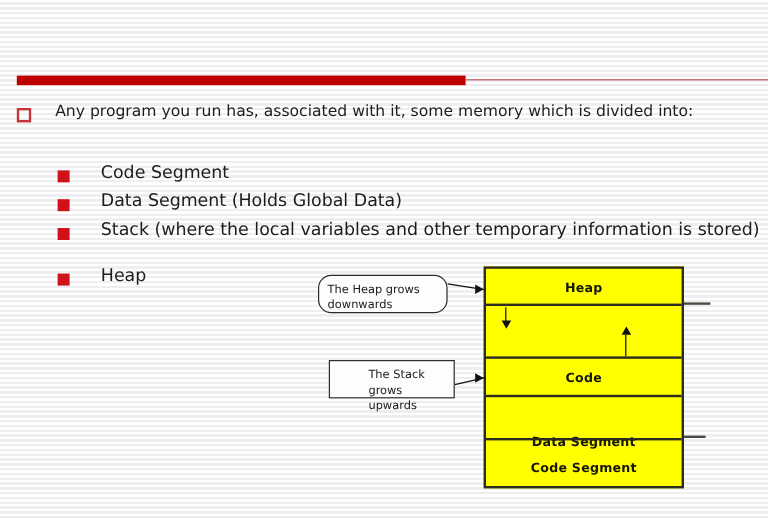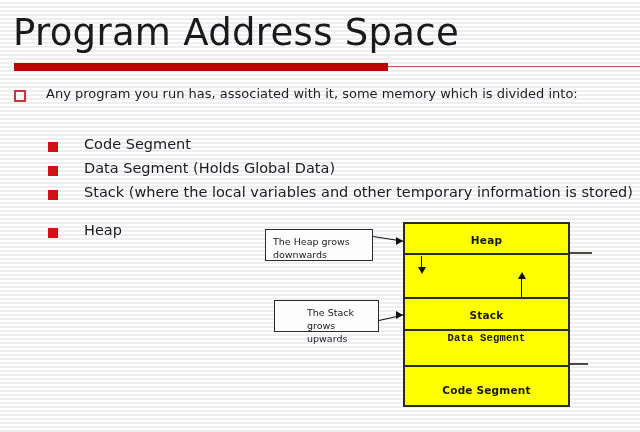--- a/index.html
+++ b/index.html
@@ -188,21 +188,20 @@
     border-top: 4px solid transparent;
     border-bottom: 4px solid transparent;
     border-left: 7px solid #111;
   }
 </style>
 </head>
 <body>
 
 <div id="slide">
 
-  <div id="title">Program Address Space</div>
   <div id="title-rule-thick"></div>
   <div id="title-rule-thin"></div>
 
   <div class="bullet-l1">
     <span class="sq-hollow"></span>
     <span class="bullet-l1-text">Any program you run has, associated with it, some memory which is divided into:</span>
   </div>
 
   <div class="bullet-l2" style="top:137px;">
     <span class="sq-filled"></span>
@@ -230,33 +229,33 @@
     <div class="mem-divider" style="top:29px;"></div>
 
     <div class="arrow-v" style="left:16px; top:32px; height:13px;"></div>
     <div class="arrow-head-down" style="left:13px; top:43px;"></div>
 
     <div class="arrow-v" style="left:116px; top:55px; height:18px;"></div>
     <div class="arrow-head-up" style="left:113px; top:48px;"></div>
 
     <div class="mem-divider" style="top:73px;"></div>
 
-    <div class="mem-label" style="top:85px;">Stack</div>
+    <div class="mem-label" style="top:85px;">Code</div>
     <div class="mem-divider" style="top:105px;"></div>
 
-    <div class="mem-label" style="top:108px;font-family:Liberation Mono, monospace;">Data Segment</div>
+    <div class="mem-label" style="top:139px;">Data Segment</div>
     <div class="mem-divider" style="top:141px;"></div>
 
     <div class="mem-label" style="top:160px;">Code Segment</div>
   </div>
 
   <div class="tick" style="left:570px; top:252px; width:22px;"></div>
   <div class="tick" style="left:570px; top:363px; width:18px;"></div>
 
-  <div class="callout" style="left:265px; top:229px; width:108px; height:32px;">The Heap grows downwards</div>
+  <div class="callout" style="left:265px; top:229px; width:108px; height:32px;border-radius:11px;">The Heap grows downwards</div>
   <div class="callout-line" style="left:373px; top:236px; width:31px; transform: rotate(9deg);"></div>
   <div class="callout-head" style="left:396px; top:237px;"></div>
 
   <div class="callout" style="left:274px; top:300px; width:105px; height:32px;padding-left:32px;">The Stack grows upwards</div>
   <div class="callout-line" style="left:379px; top:320px; width:26px; transform: rotate(-13deg);"></div>
   <div class="callout-head" style="left:396px; top:311px;"></div>
 
 </div>
 
 </body></html>

